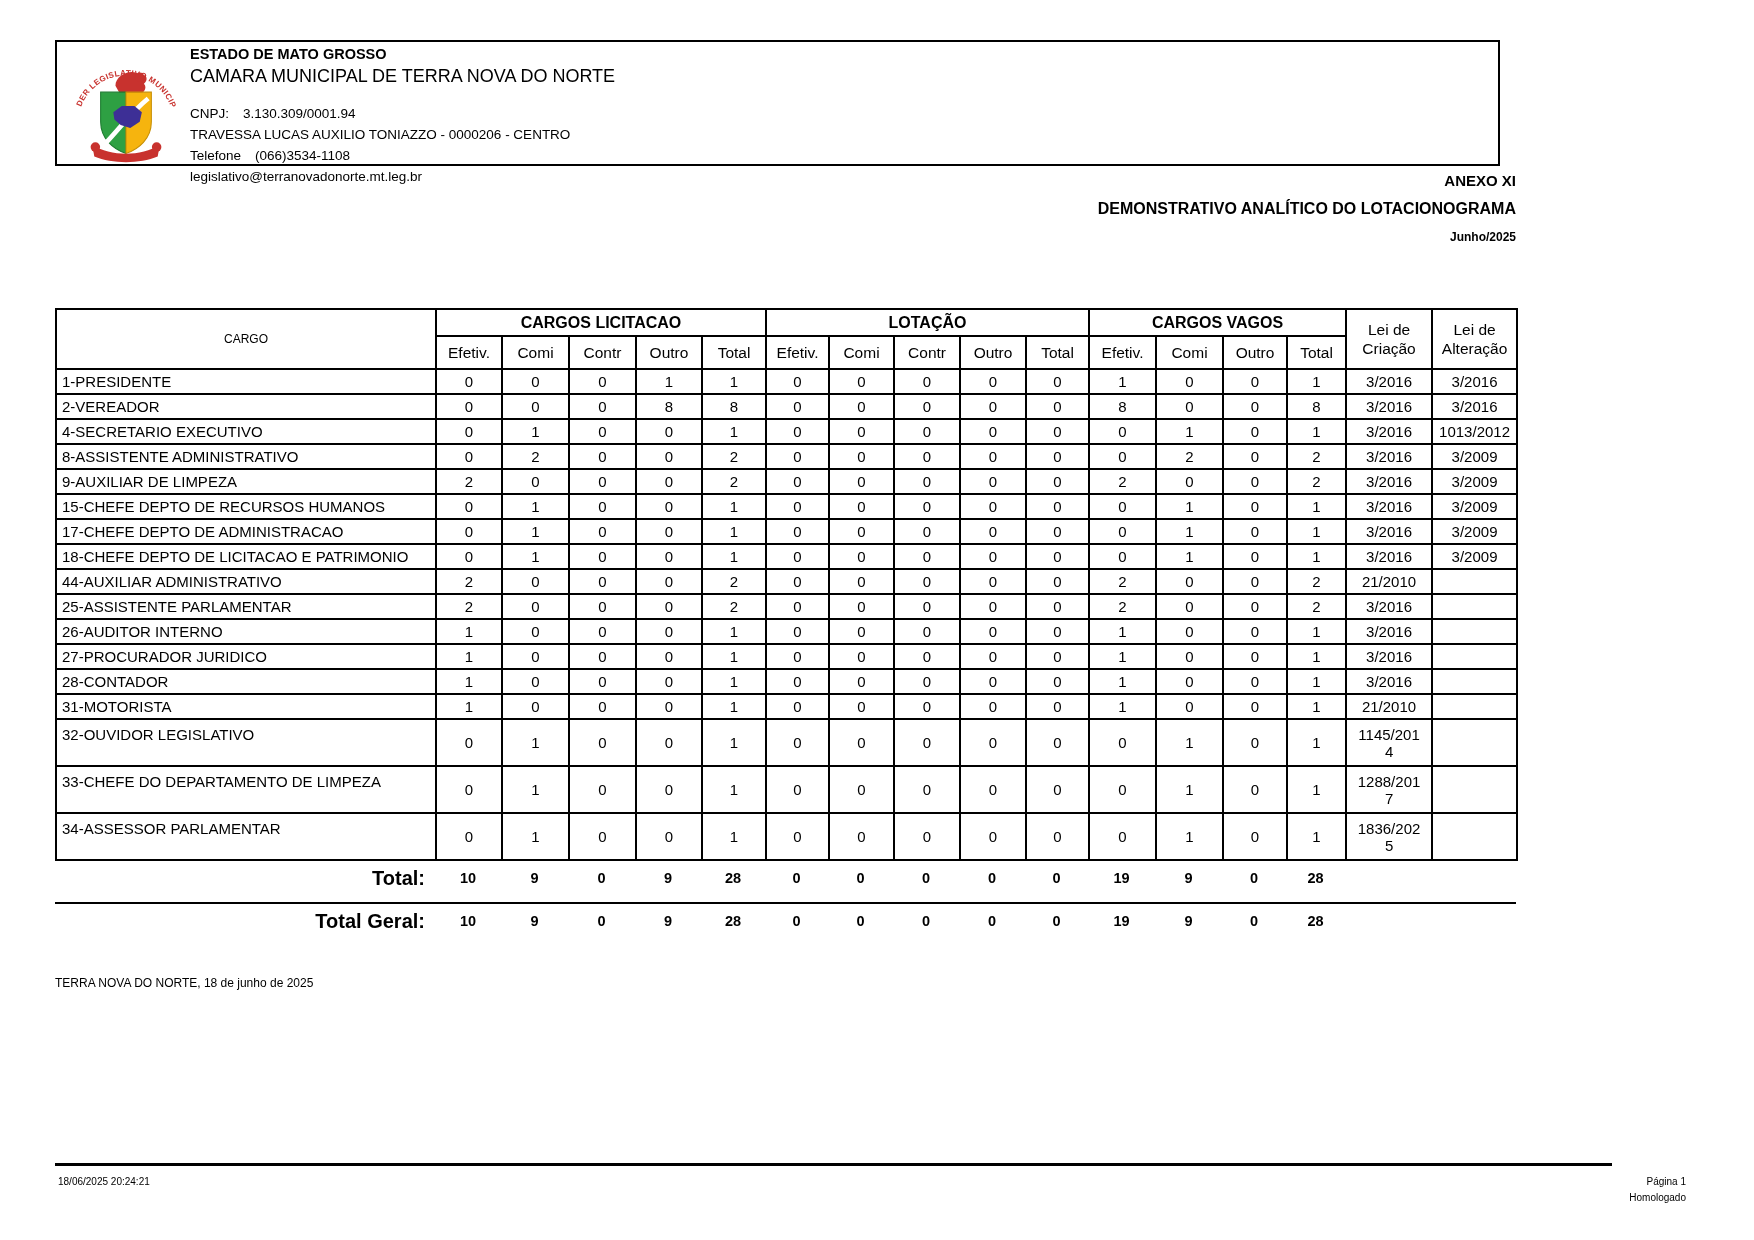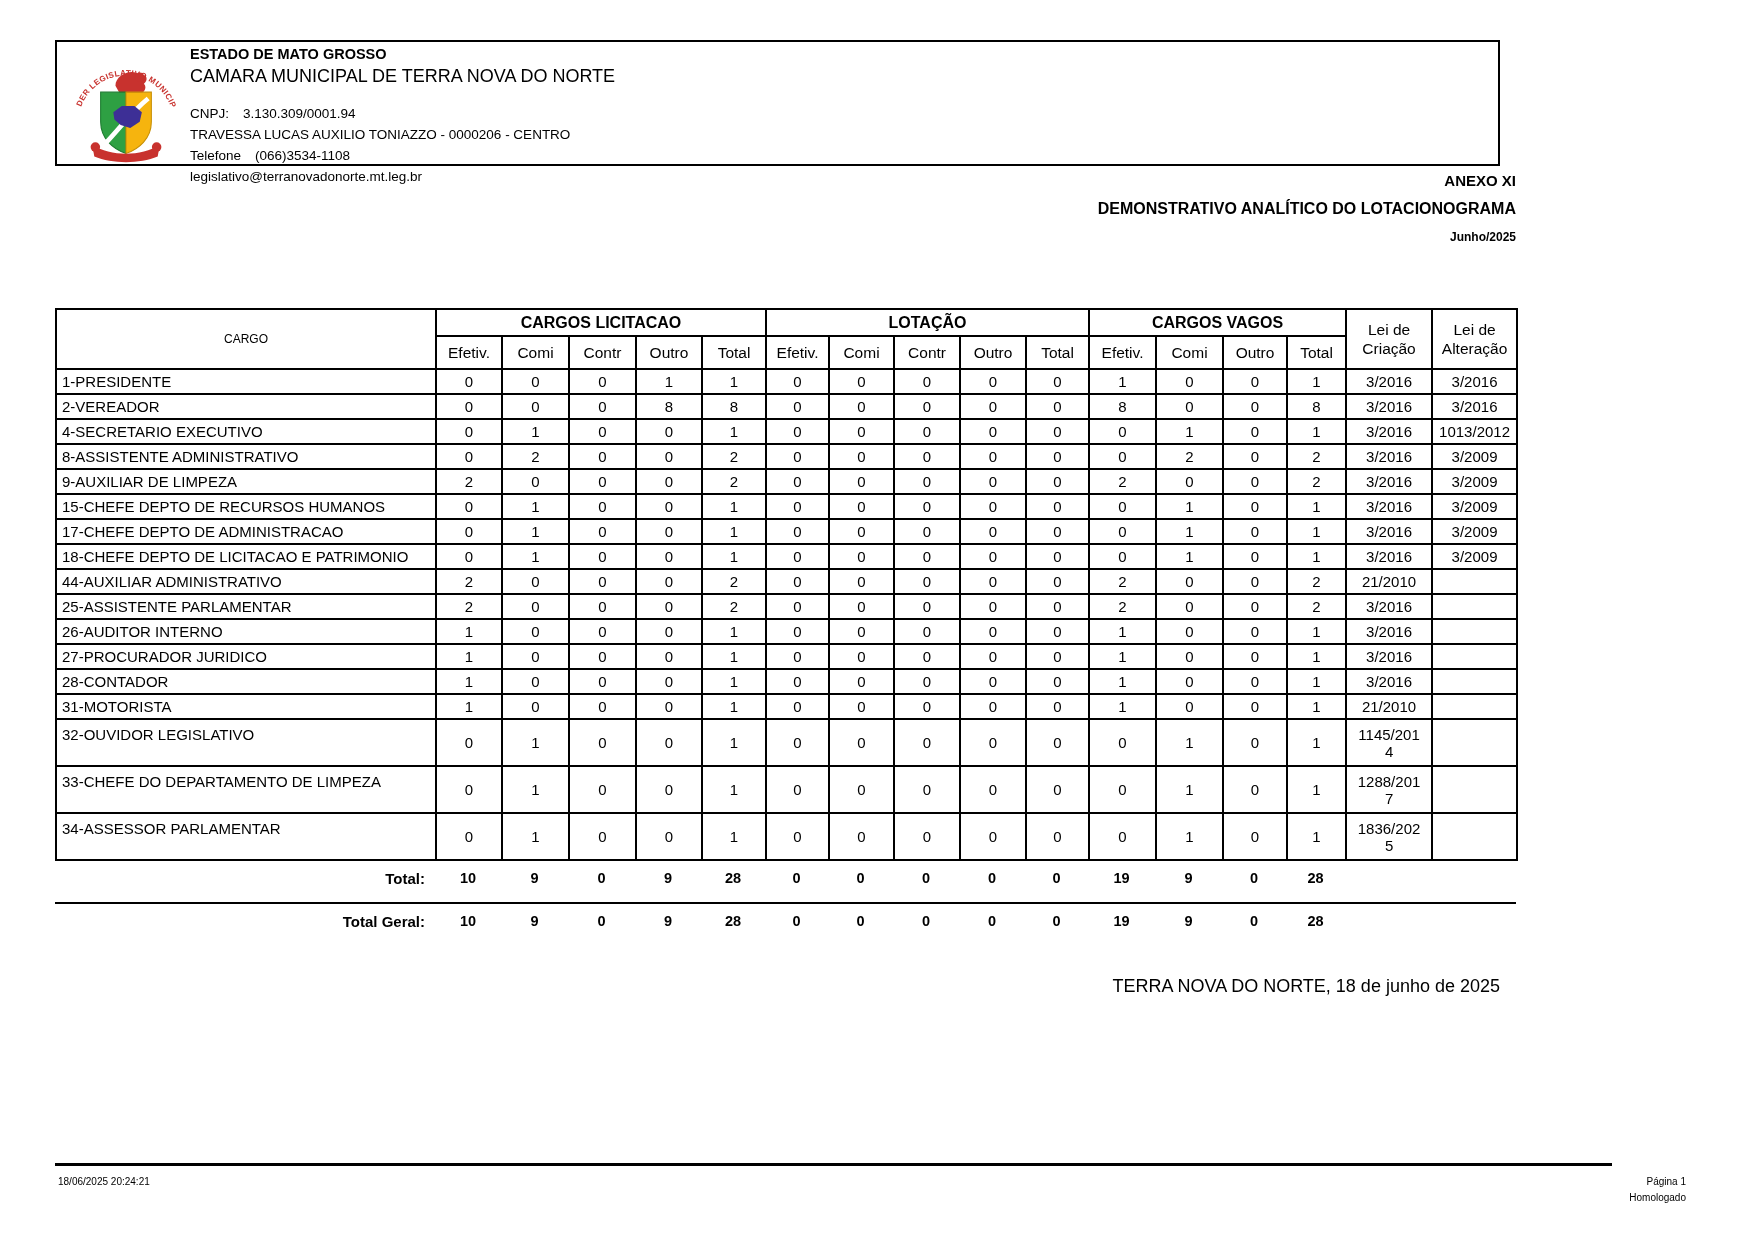--- a/index.html
+++ b/index.html
@@ -30,26 +30,26 @@
   th.lei-th{font-size:15.5px;line-height:19px;padding:0 2px}
   .main-table td{font-size:15px;text-align:center;height:25px;padding:0}
   .main-table td.cargo-cell{text-align:left;padding-left:5px}
   .main-table tr.tall td{height:47px}
   .main-table tr.tall td.cargo-cell{vertical-align:top;padding-top:6px}
   td.lei-c{word-break:break-all;line-height:17px;padding:0 10px}
   td.lei-a{line-height:17px;padding:0 4px}
 
   .totals{position:absolute;left:55px;width:1461px}
   .totals td{font-size:14.5px;font-weight:bold;text-align:center;height:30px;vertical-align:middle}
-  .totals td.total-label{text-align:right;padding-right:10px;font-size:15px}
+  .totals td.total-label{text-align:right;padding-right:10px;font-size:20px}
   #total-table{top:863px}
   #total-geral-table{top:906px}
   .divider{position:absolute;left:55px;top:902px;width:1461px;height:2px;background:#000}
 
-  .signature{position:absolute;left:55px;top:976px;width:1445px;text-align:right;font-size:18px}
+  .signature{position:absolute;left:55px;top:976px;width:1445px;text-align:left;font-size:12px}
 
   .footer-line{position:absolute;left:55px;top:1163px;width:1557px;height:3px;background:#000}
   .footer-left{position:absolute;left:58px;top:1176px;font-size:10px}
   .footer-right{position:absolute;right:68px;top:1174px;text-align:right;font-size:10px;line-height:16px}
 </style>
 </head>
 <body>
 
 <div class="header-box">
   <svg class="logo" width="106" height="112" viewBox="0 0 100 106">

